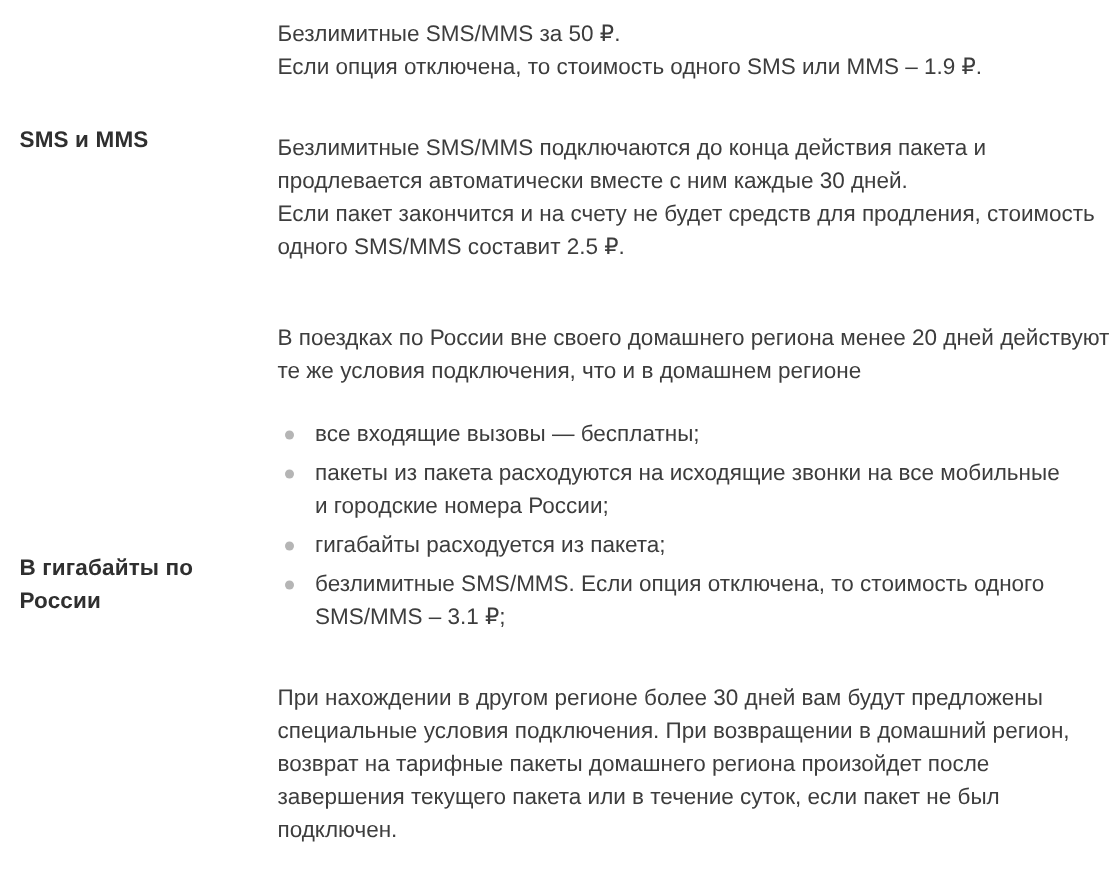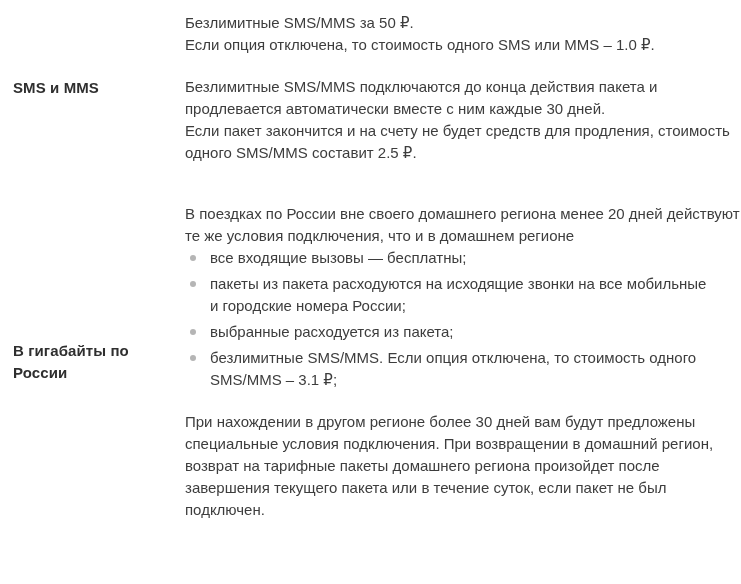--- a/index.html
+++ b/index.html
@@ -46,22 +46,22 @@
     letter-spacing: 0.1px;
   }
   .content-col {
     flex: 1 1 auto;
     max-width: 556px;
   }
   .para {
     margin: 0;
     white-space: pre-line;
   }
-  .content-col > * + * { margin-top: 20px; }
-  .content-col > .para + .bullets { margin-top: 0; }
+  .content-col > * + * { margin-top: 32px; }
+  .content-col > .para + .bullets { margin-top: 20px; }
   .bullets {
     list-style: none;
     margin: 0;
     padding: 0;
   }
   .bullet-item {
     position: relative;
     padding-left: 25px;
     margin-bottom: 4px;
     white-space: pre-line;
@@ -81,39 +81,39 @@
 <body>
 
 <div class="page">
   <div id="sections">
       <section class="row">
         <div class="label-col">
           <h3 class="label">SMS и MMS</h3>
         </div>
         <div class="content-col">
           <p class="para">Безлимитные SMS/MMS за 50 ₽.
-Если опция отключена, то стоимость одного SMS или MMS – 1.0 ₽.</p>
+Если опция отключена, то стоимость одного SMS или MMS – 1.9 ₽.</p>
           <p class="para">Безлимитные SMS/MMS подключаются до конца действия пакета и
 продлевается автоматически вместе с ним каждые 30 дней.
 Если пакет закончится и на счету не будет средств для продления, стоимость
 одного SMS/MMS составит 2.5 ₽.</p>
         </div>
       </section>
       <section class="row">
         <div class="label-col">
           <h3 class="label">В гигабайты по России</h3>
         </div>
         <div class="content-col">
           <p class="para">В поездках по России вне своего домашнего региона менее 20 дней действуют
 те же условия подключения, что и в домашнем регионе</p>
           <ul class="bullets">
             <li class="bullet-item"><span class="dot"></span><span class="item-text">все входящие вызовы — бесплатны;</span></li>
             <li class="bullet-item"><span class="dot"></span><span class="item-text">пакеты из пакета расходуются на исходящие звонки на все мобильные
 и городские номера России;</span></li>
-            <li class="bullet-item"><span class="dot"></span><span class="item-text">выбранные расходуется из пакета;</span></li>
+            <li class="bullet-item"><span class="dot"></span><span class="item-text">гигабайты расходуется из пакета;</span></li>
             <li class="bullet-item"><span class="dot"></span><span class="item-text">безлимитные SMS/MMS. Если опция отключена, то стоимость одного
 SMS/MMS – 3.1 ₽;</span></li>
           </ul>
           <p class="para">При нахождении в другом регионе более 30 дней вам будут предложены
 специальные условия подключения. При возвращении в домашний регион,
 возврат на тарифные пакеты домашнего региона произойдет после
 завершения текущего пакета или в течение суток, если пакет не был
 подключен.</p>
         </div>
       </section>

